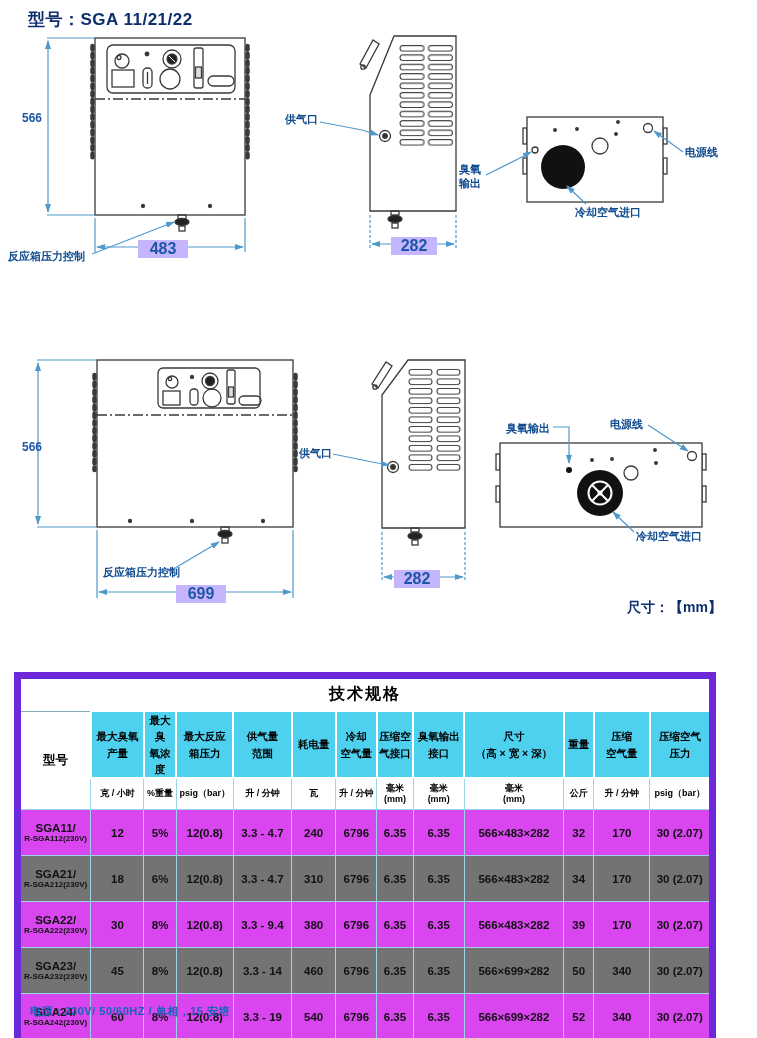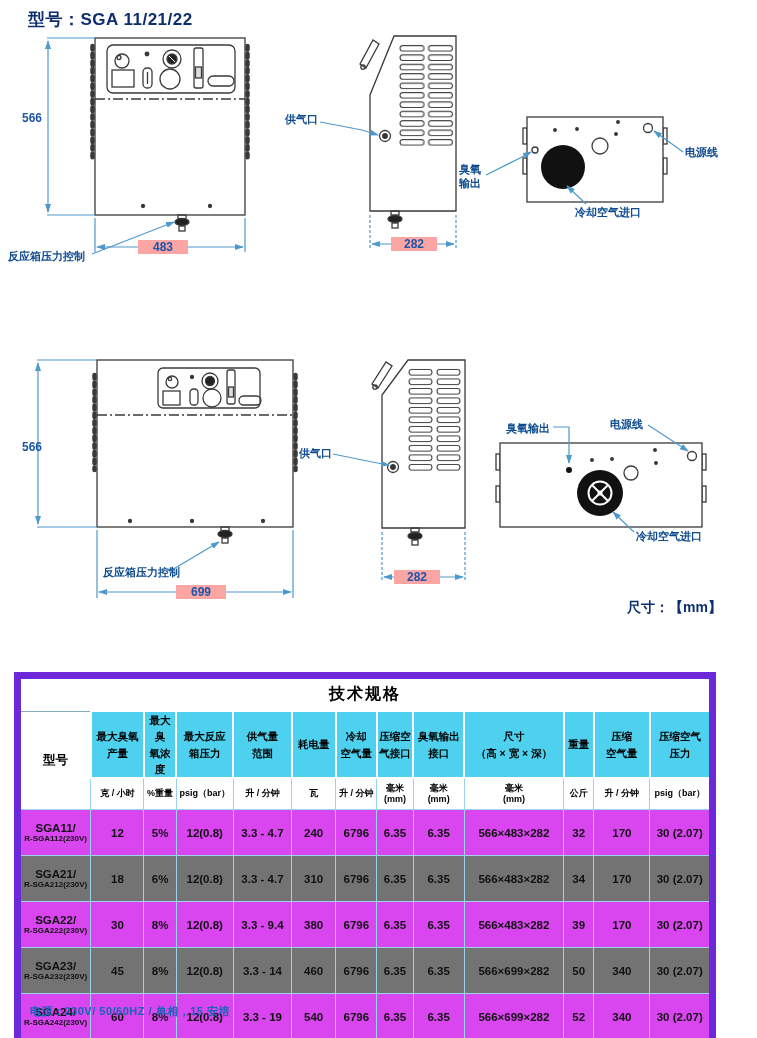--- a/index.html
+++ b/index.html
@@ -3,22 +3,22 @@
 <meta charset="utf-8">
 <style>
   html,body { margin:0; padding:0; background:#fff; }
   .canvas { position:relative; width:757px; height:1038px; background:#fff;
             font-family:"Liberation Sans", sans-serif; overflow:hidden;padding-left:20px; }
   svg.draw { position:absolute; left:0; }
   .sec-title { position:absolute; font-size:17px; font-weight:bold; color:#0d2e6e; letter-spacing:.5px; }
   .lbl { position:absolute; font-size:11px; font-weight:bold; color:#0f4b8f;
          white-space:pre-line; line-height:1.3; }
   .dim { position:absolute; font-size:12px; font-weight:bold; color:#1d55a8; }
-  .dim-h { position:absolute; font-size:12px; font-weight:bold; color:#1d55a8;
-           text-align:center; background:#fca5a5; padding:0 3px; }
+  .dim-h { position:absolute; font-size:16px; font-weight:bold; color:#1d55a8;
+           text-align:center; background:#c4b5fd; padding:0 3px; }
   .units-note { position:absolute; font-size:14px; font-weight:bold; color:#0d2e6e; }
 
   .spec-table { position:absolute; left:14px; top:672px; width:702px;
                 border-collapse:collapse; table-layout:fixed; border:7px solid #6d28d9; }
   .spec-table th, .spec-table td { border:1px solid #9bd4e8; padding:0; }
   .t-title td { font-size:16px; font-weight:bold; text-align:center; padding:5px 0;
                 background:#fff; color:#000; border:1px solid #88aebe; letter-spacing:2px;}
   th.hname { background:#4ed0ef; font-size:10.5px; font-weight:bold; color:#000;
              white-space:pre-line; line-height:1.55; height:46px; vertical-align:middle;
              border:2px solid #fff;margin-left:6px; }

